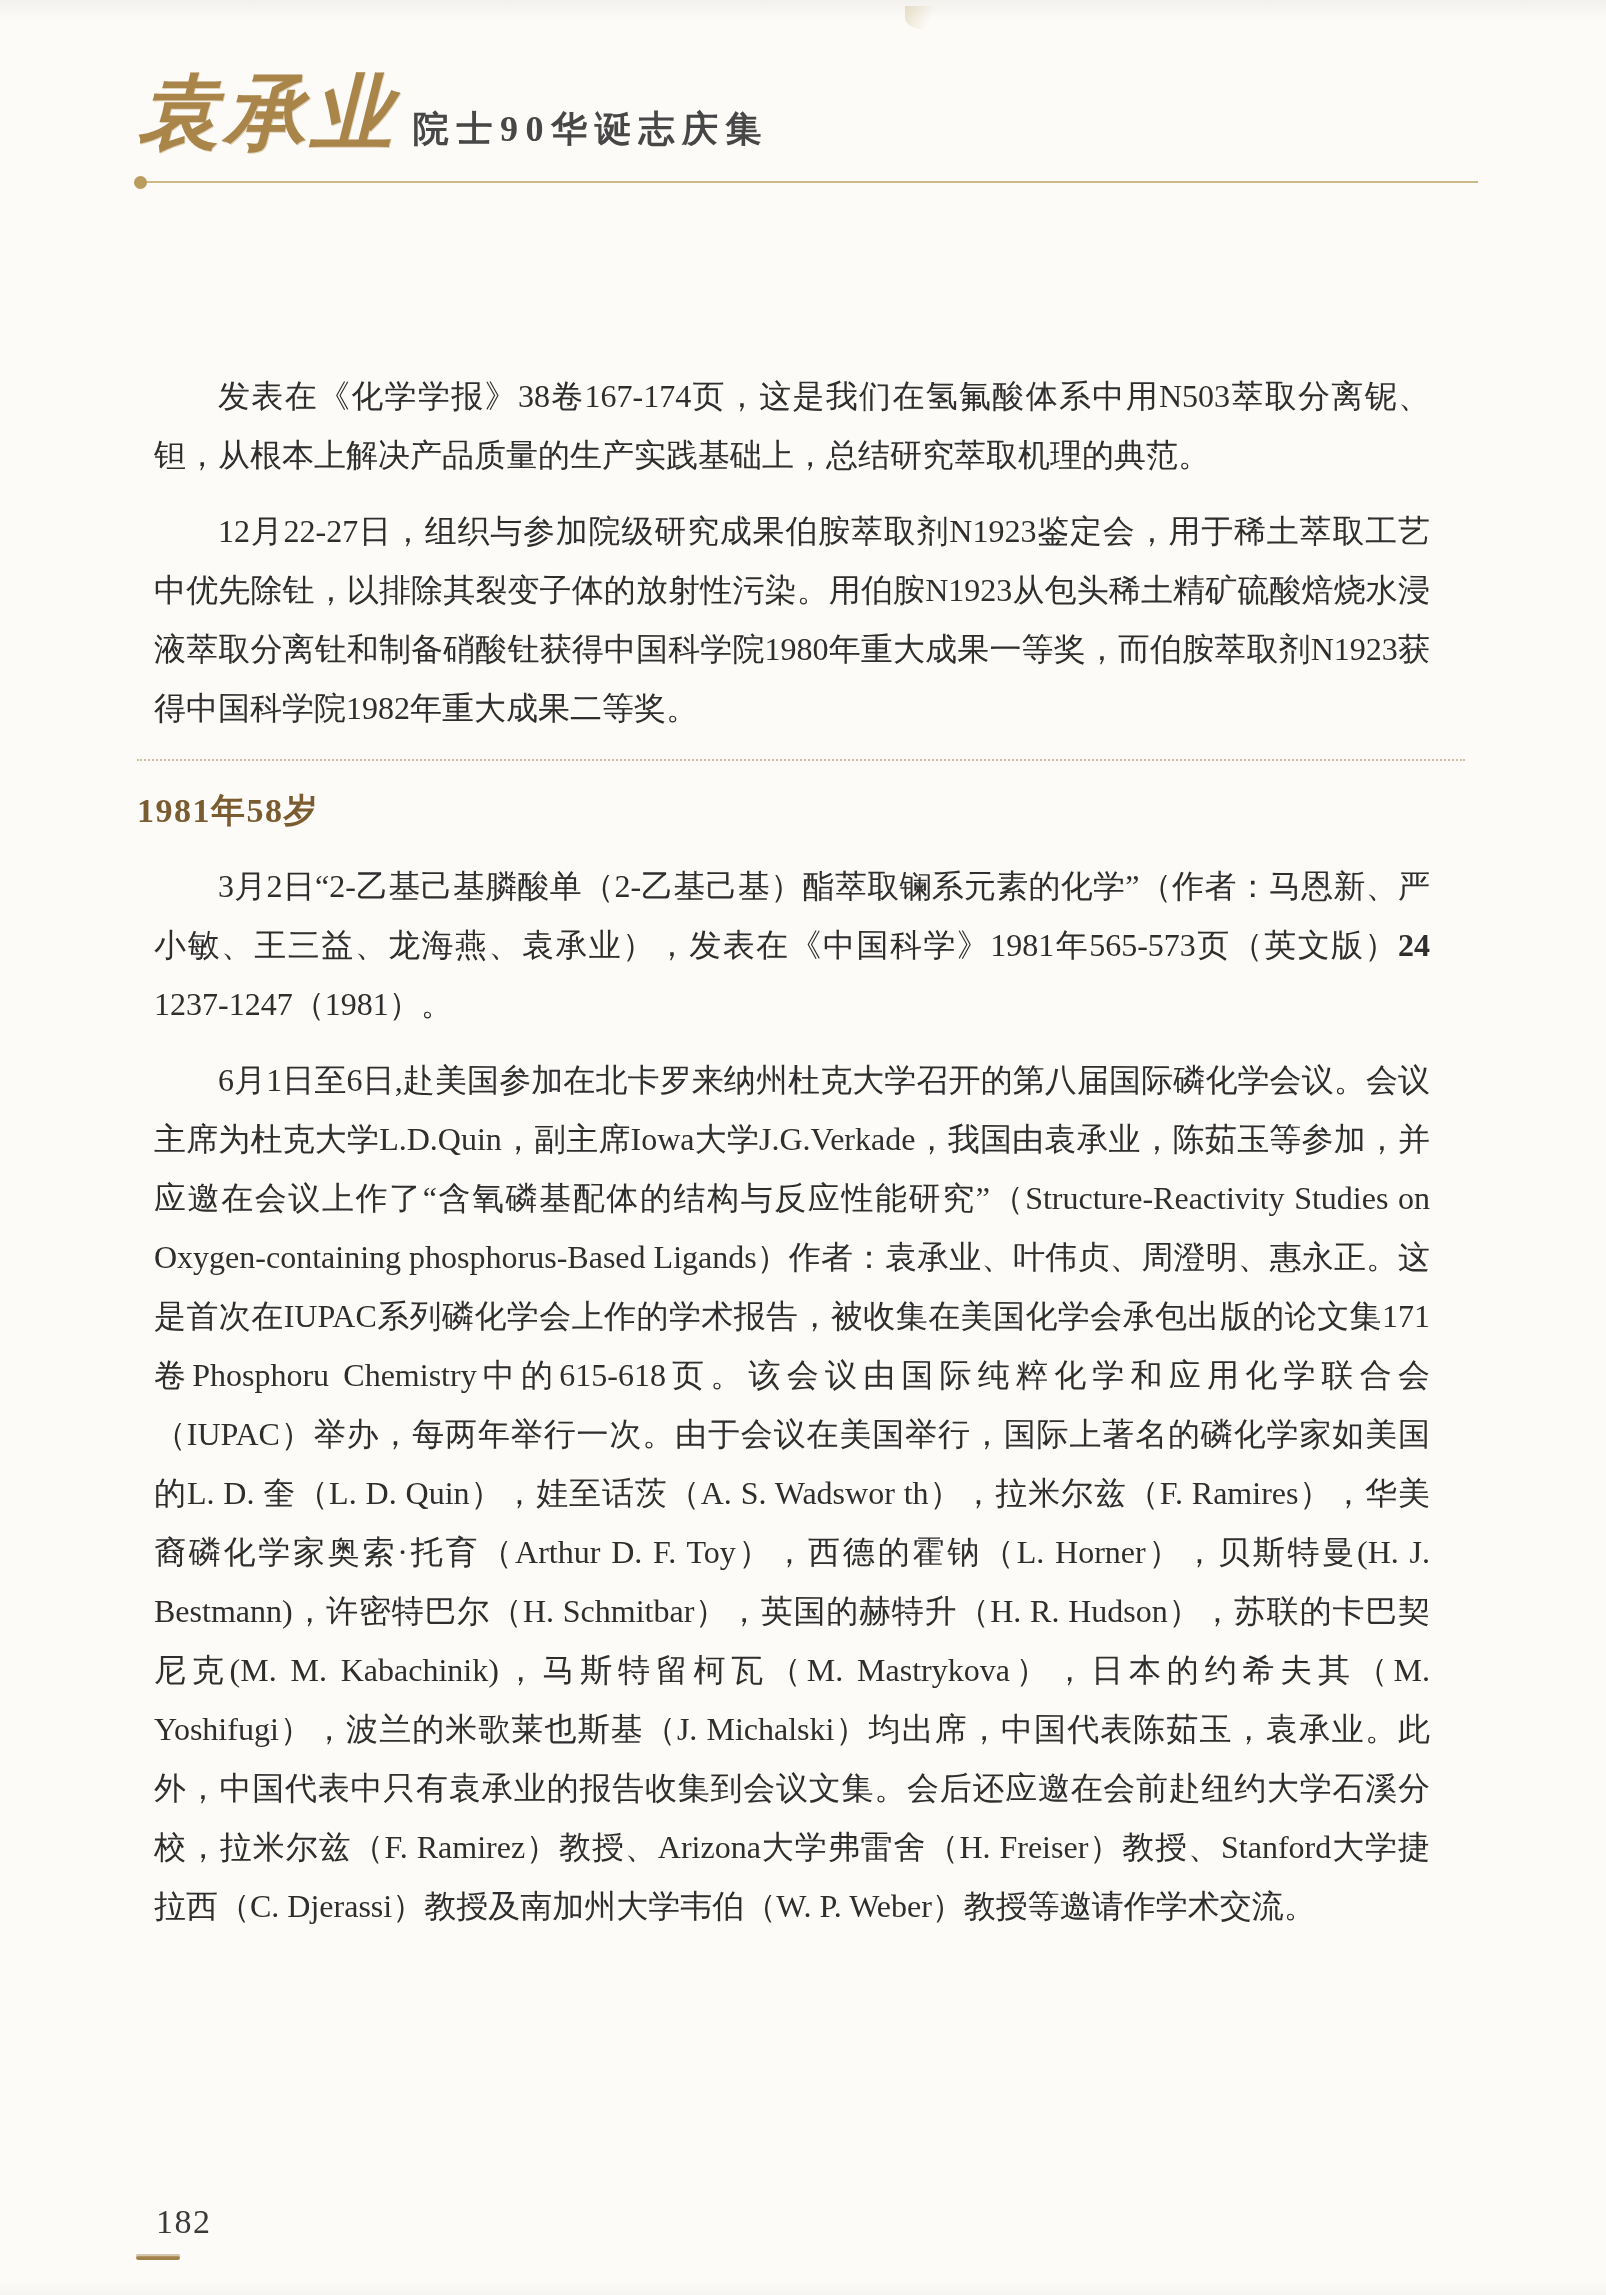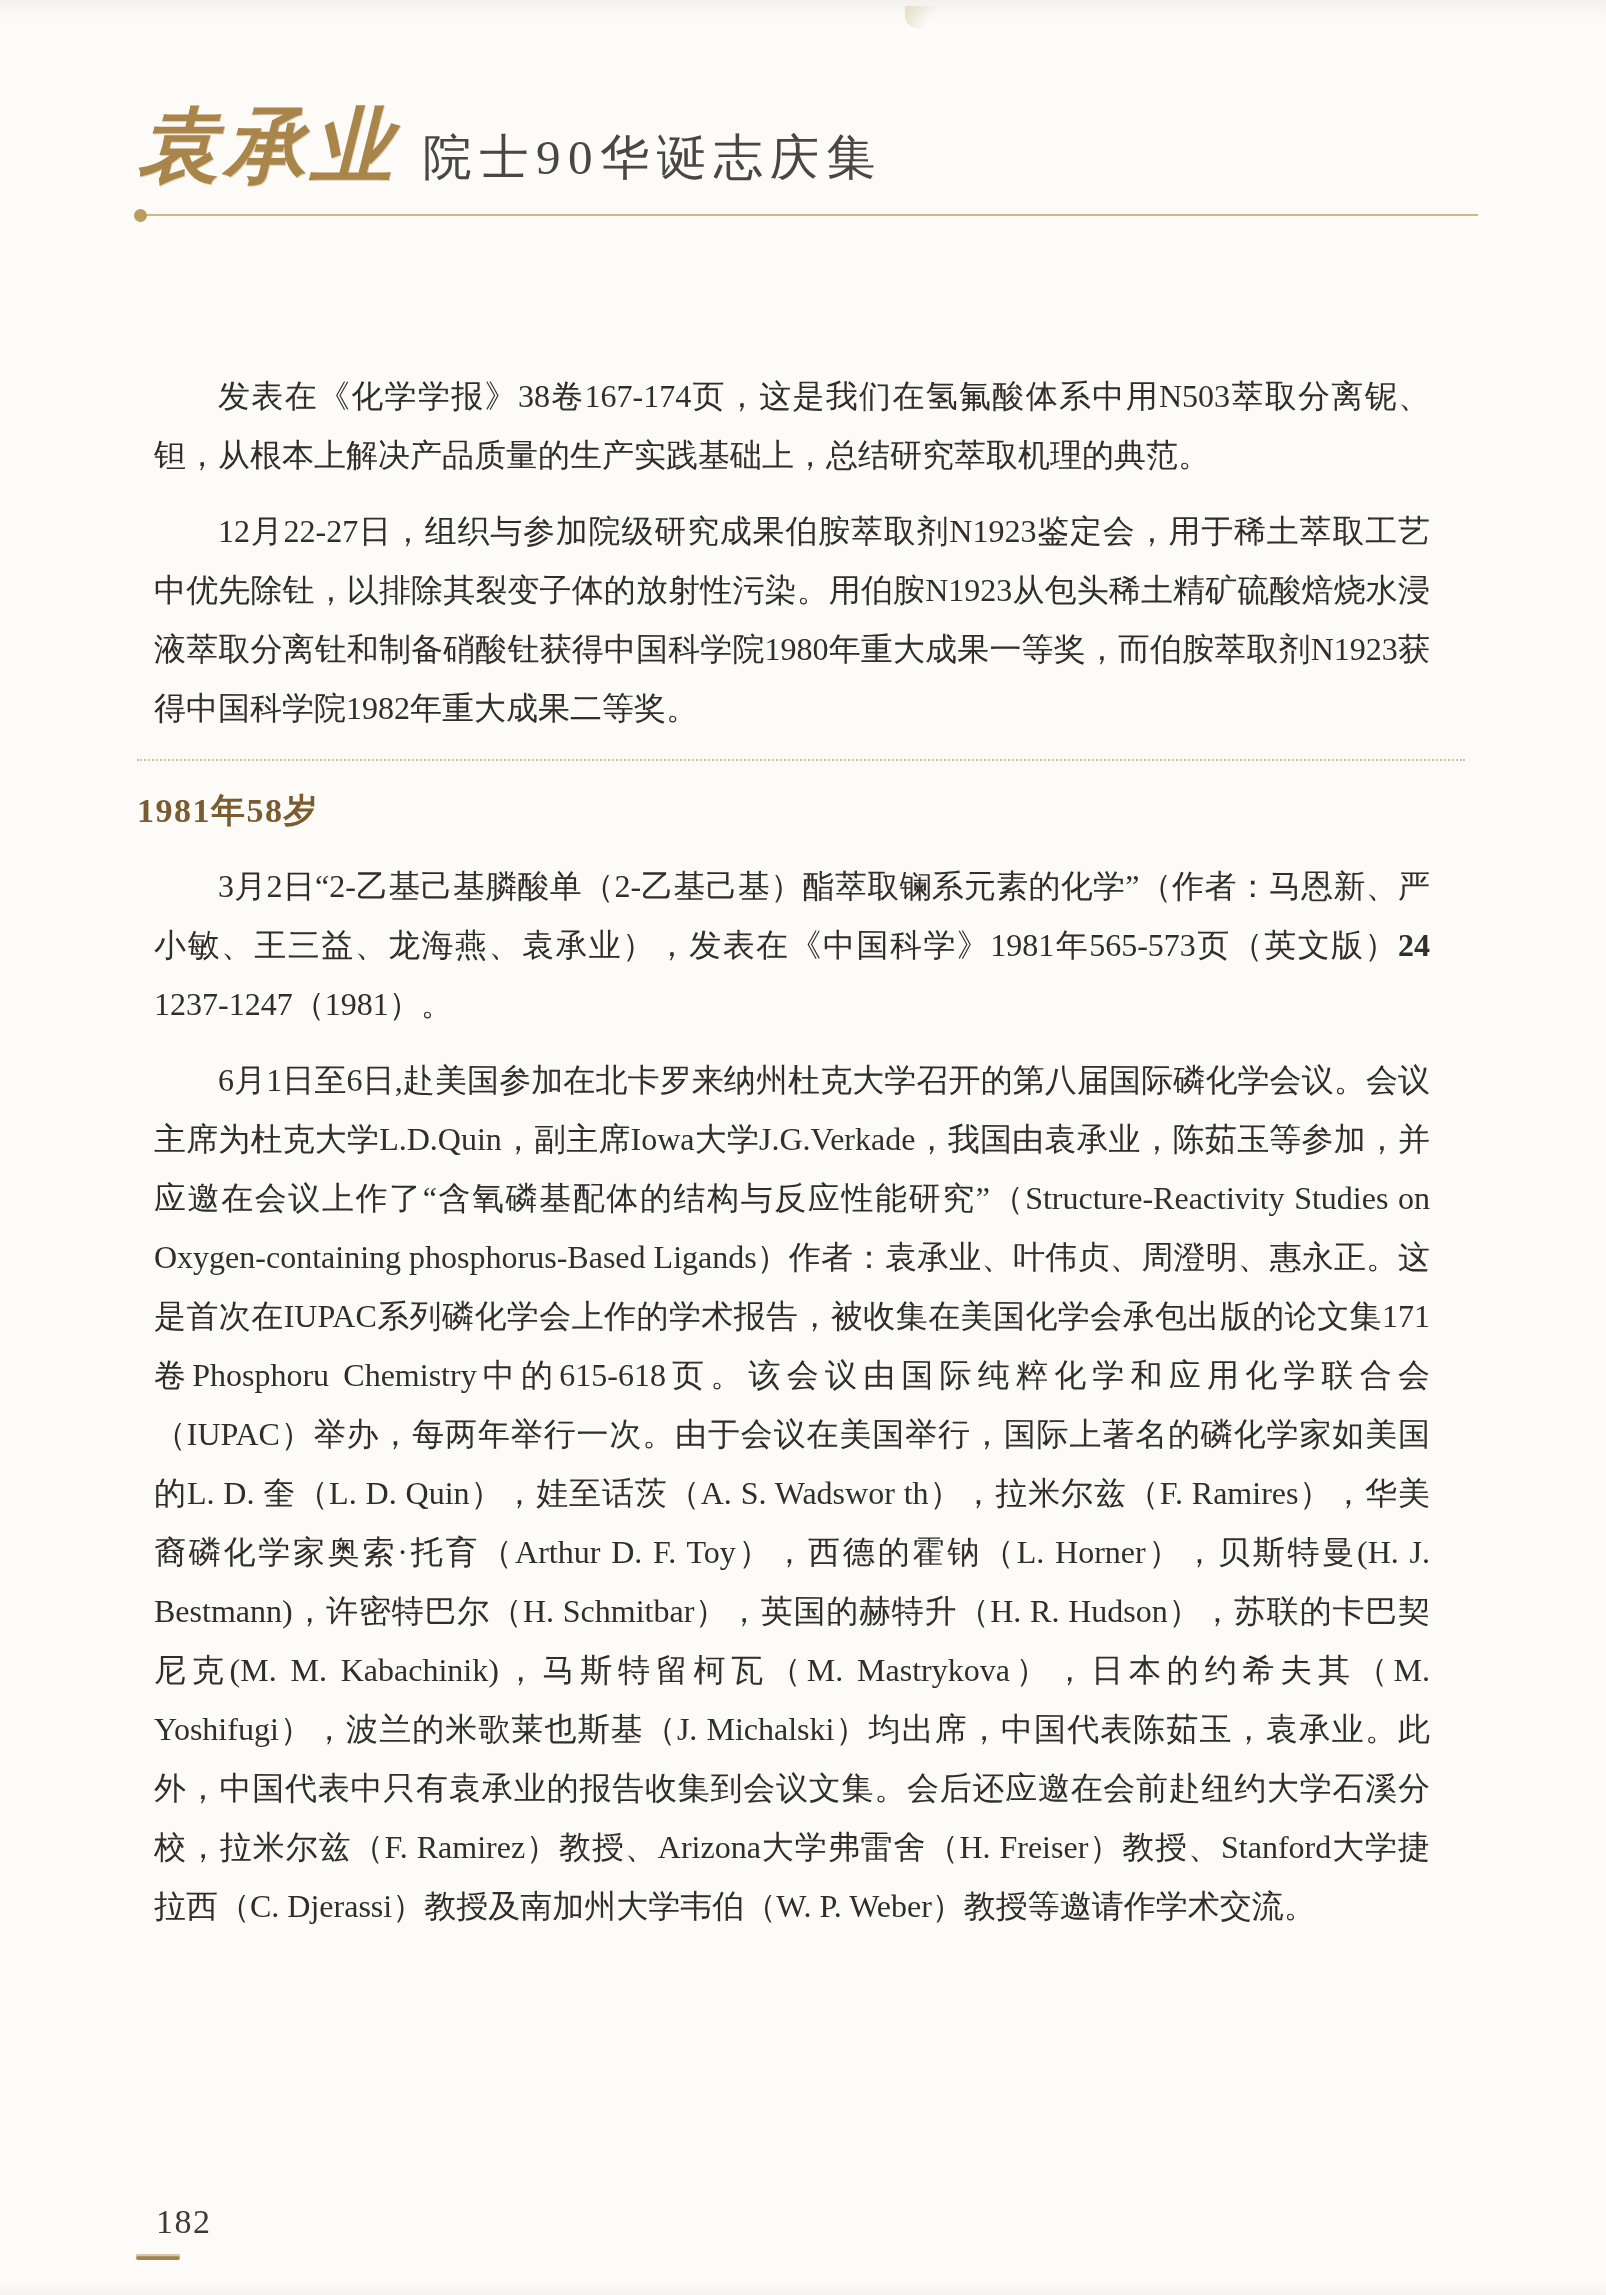--- a/index.html
+++ b/index.html
@@ -11,31 +11,31 @@
     background-image:
       linear-gradient(180deg, rgba(200,195,185,.18) 0, rgba(200,195,185,0) 20px),
       linear-gradient(0deg, rgba(200,195,185,.12) 0, rgba(200,195,185,0) 13.7px);
     font-family:"Liberation Serif","DejaVu Serif",serif;
     color:#2e2e2e;
     overflow:hidden;
   }
 
   
   .hdr{position:absolute;left:137px;top:73px;width:1344px;}
-  .hdr-line{display:flex;align-items:baseline;gap:26px;margin-top:33px;}
+  .hdr-line{display:flex;align-items:baseline;gap:16px;}
   .calli{
     font-size:82px;line-height:1;
     font-weight:700;font-style:italic;
     color:#a9854a;
     letter-spacing:4.6px;
     text-shadow:0.8px 0.8px 0 rgba(169,133,74,.35);
   }
   .subtitle{
-    font-size:49px;line-height:1;
-    font-weight:400;
+    font-size:36px;line-height:1;
+    font-weight:700;
     color:#474747;
     letter-spacing:7.6px;
   }
   .hdr-rule{
     position:relative;
     margin-top:26px;
     height:2.3px;width:1341px;
     background:#cdb988;
   }
   .hdr-rule .dot{

